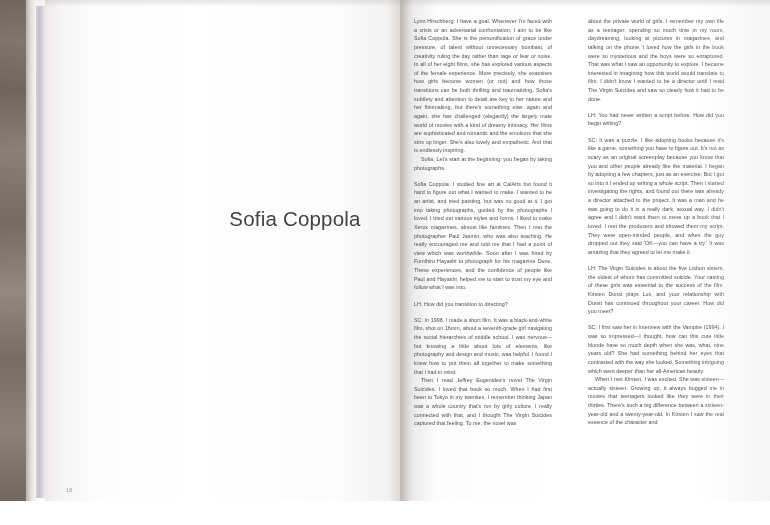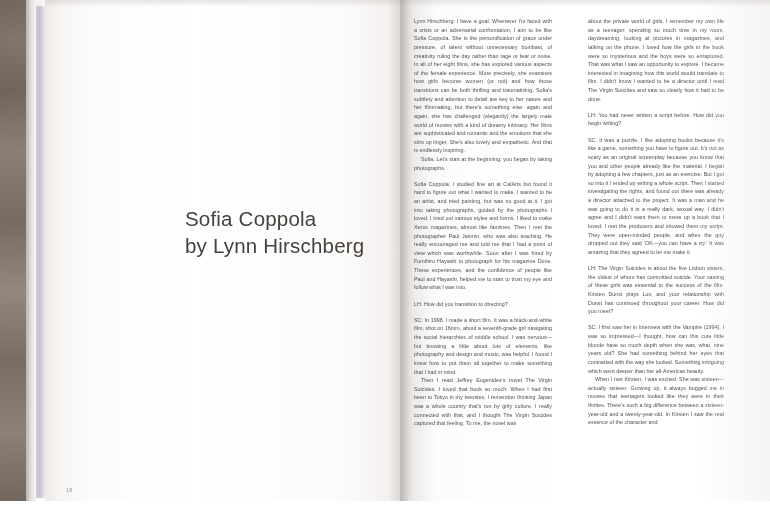--- a/index.html
+++ b/index.html
@@ -132,21 +132,21 @@
     width: 770px; height: 24px;
     background: #ffffff;
   }
 
   
   .title-block {
     position: absolute;
     left: 140px;
     top: 205px;
     width: 220px;
-    text-align: left;
+    text-align: center;
     color: #45423f;
     font-family: "Liberation Sans", sans-serif;
     font-weight: 400;
     letter-spacing: .2px;
   }
   .title-line {
     font-size: 20.5px;
     line-height: 27px;
     white-space: nowrap;
   }
@@ -221,21 +221,20 @@
 <div id="stage">
 
   <div class="backdrop"></div>
   <div class="left-edge"></div>
   <div class="left-edge-2"></div>
   <div class="page-block"></div>
 
   <div class="leaf leaf-left">
     <div class="title-block">
       <div class="title-line">Sofia Coppola</div>
-      <div class="title-line">by Lynn Hirschberg</div>
     </div>
   </div>
 
   <div class="leaf leaf-right"></div>
 
   <div class="col col-1">
     <p>Lynn Hirschberg: I have a goal. Whenever I'm faced with a crisis or an adversarial confrontation, I aim to be like Sofia Coppola. She is the personification of grace under pressure, of talent without unnecessary bombast, of creativity ruling the day rather than rage or fear or noise. In all of her eight films, she has explored various aspects of the female experience. More precisely, she examines how girls become women (or not) and how those transitions can be both thrilling and traumatizing. Sofia's subtlety and attention to detail are key to her nature and her filmmaking, but there's something else: again and again, she has challenged (elegantly) the largely male world of movies with a kind of dreamy intimacy. Her films are sophisticated and romantic and the emotions that she stirs up linger. She's also lovely and empathetic. And that is endlessly inspiring.</p>
     <p class="indent">Sofia, Let's start at the beginning: you began by taking photographs.</p>
     <p>Sofia Coppola: I studied fine art at CalArts but found it hard to figure out what I wanted to make. I wanted to be an artist, and tried painting, but was no good at it. I got into taking photographs, guided by the photographs I loved. I tried out various styles and forms. I liked to make Xerox magazines, almost like fanzines. Then I met the photographer Paul Jasmin, who was also teaching. He really encouraged me and told me that I had a point of view which was worthwhile. Soon after I was hired by Fumihiro Hayashi to photograph for his magazine Dune. These experiences, and the confidence of people like Paul and Hayashi, helped me to start to trust my eye and follow what I was into.</p>
     <p>LH: How did you transition to directing?</p>

